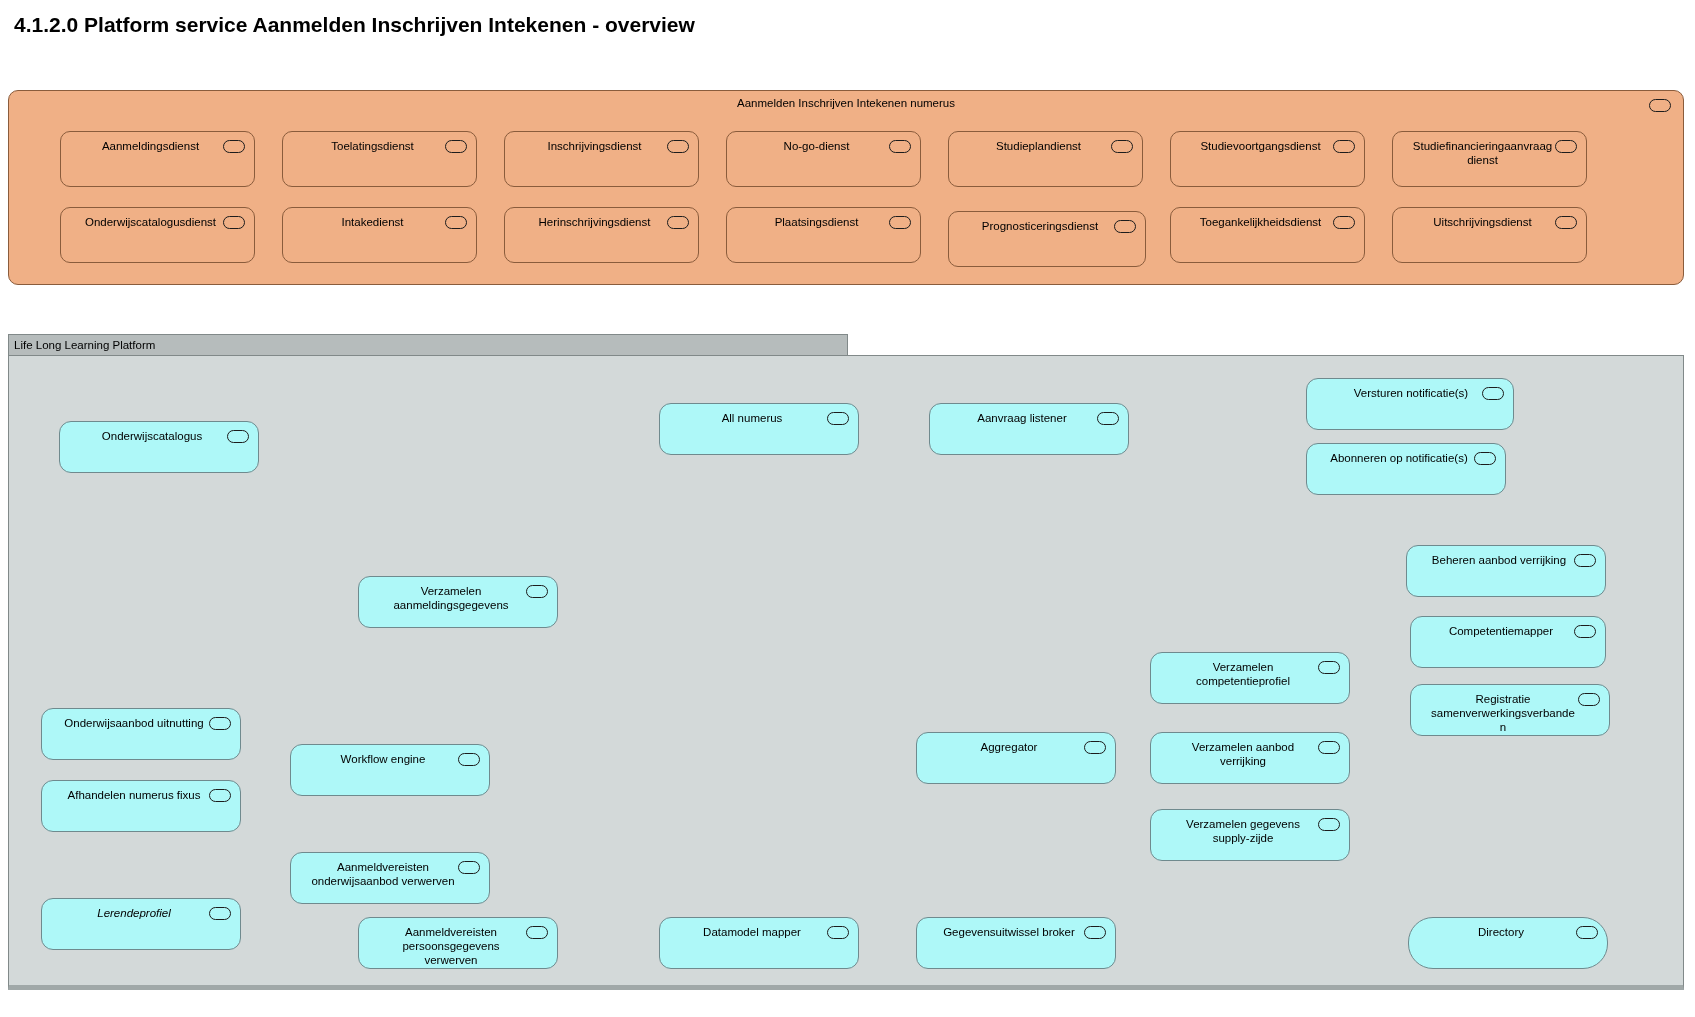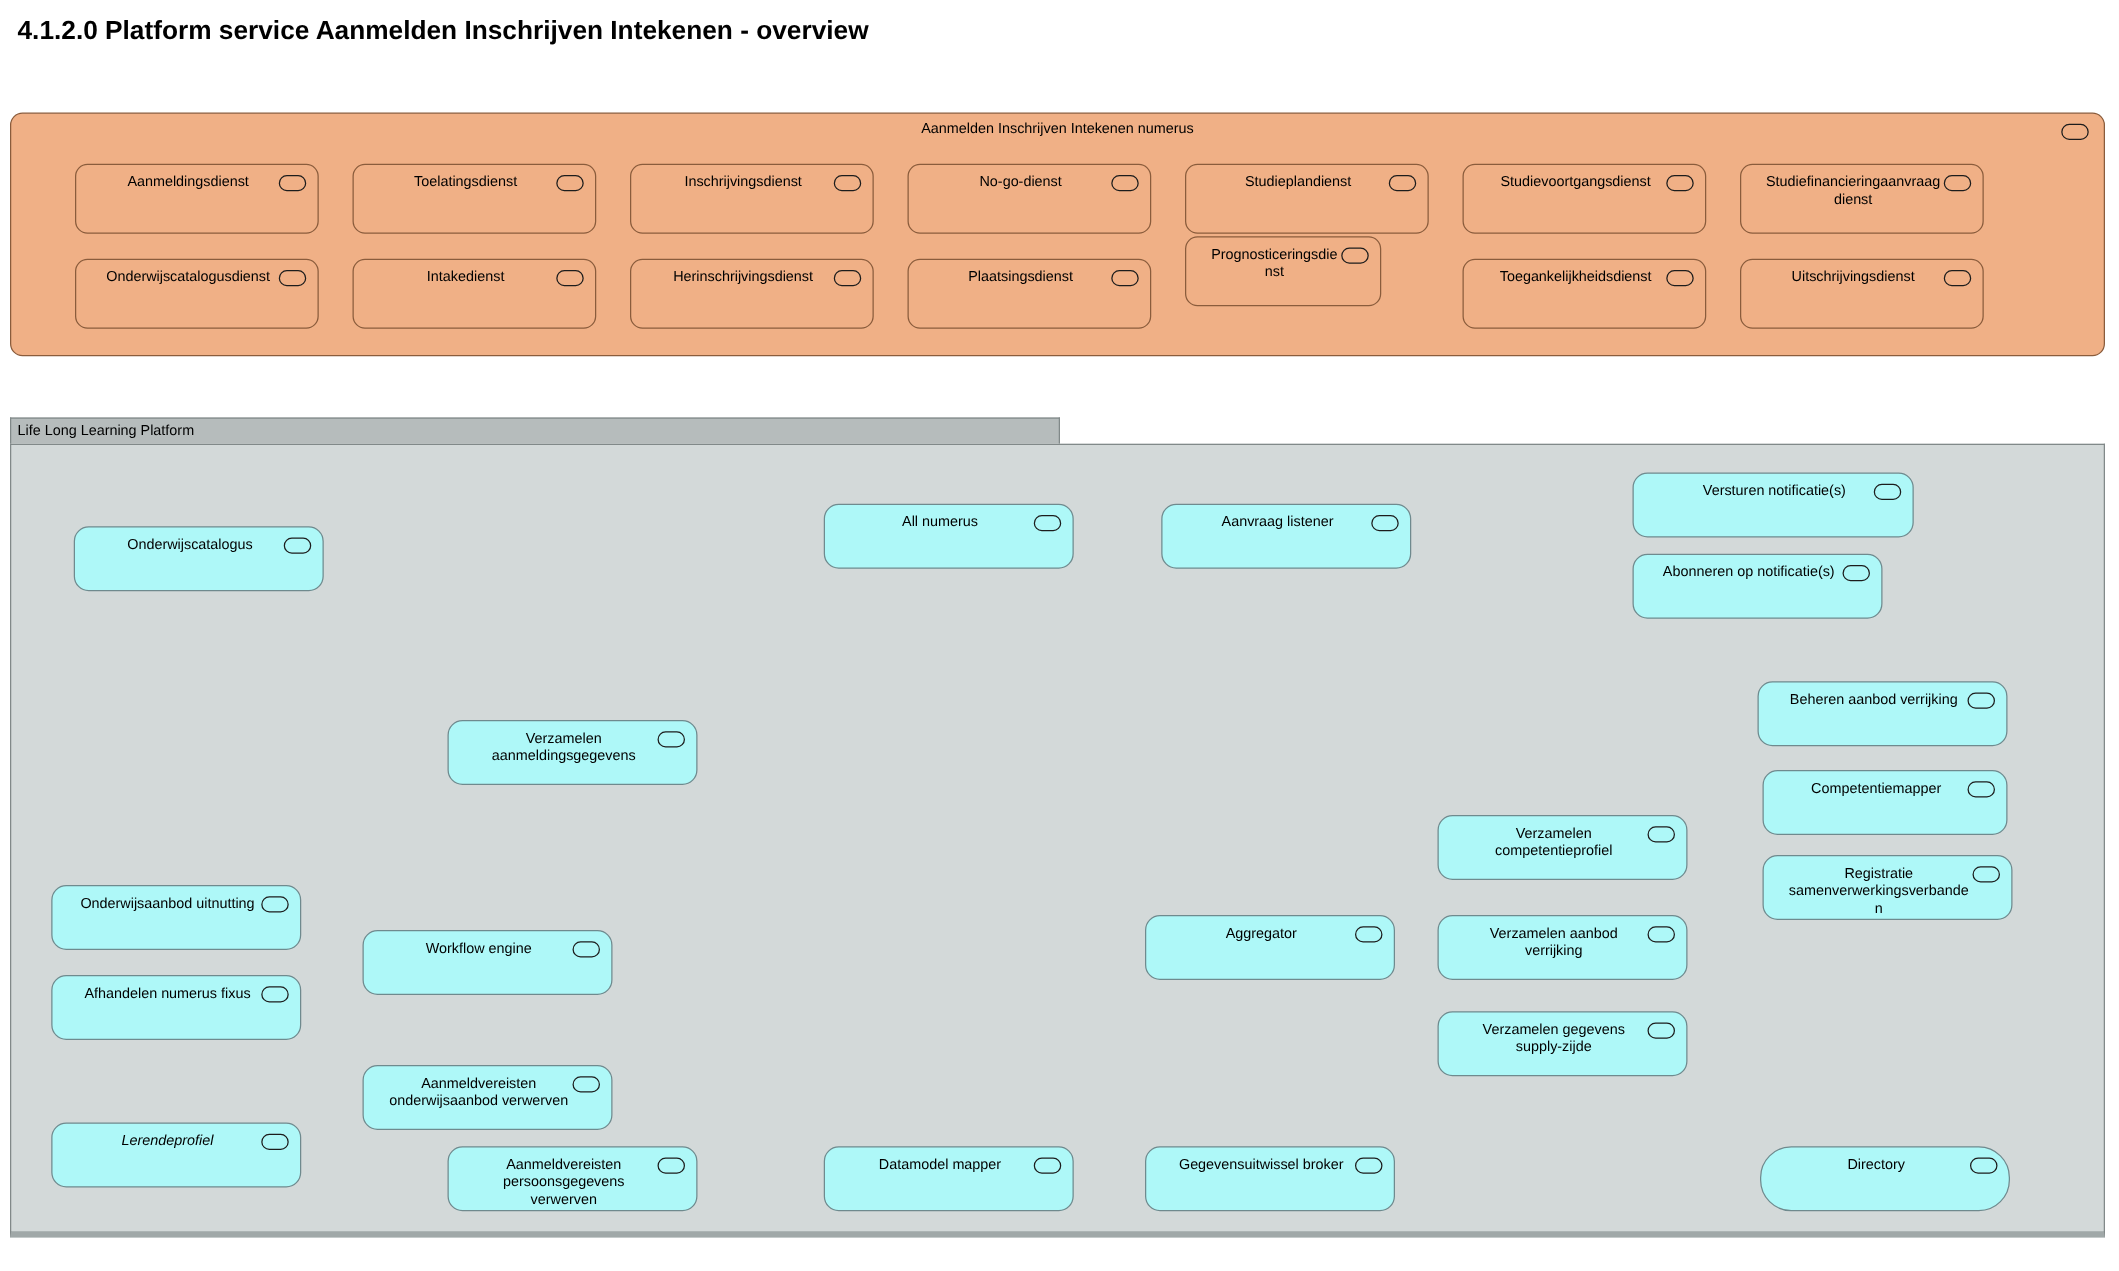--- a/index.html
+++ b/index.html
@@ -100,21 +100,21 @@
       <span class="svc-icon"></span>
     </div>
     <div class="node service" style="left: 504px; top: 207px; width: 195px; height: 56px;">
       <div class="node-label">Herinschrijvingsdienst</div>
       <span class="svc-icon"></span>
     </div>
     <div class="node service" style="left: 726px; top: 207px; width: 195px; height: 56px;">
       <div class="node-label">Plaatsingsdienst</div>
       <span class="svc-icon"></span>
     </div>
-    <div class="node service" style="left: 948px; top: 189px; width: 157px; height: 56px; text-align: center;">
+    <div class="node service" style="left: 948px; top: 211px; width: 198px; height: 56px; text-align: center;">
       <div class="node-label">Prognosticeringsdienst</div>
       <span class="svc-icon"></span>
     </div>
     <div class="node service" style="left: 1170px; top: 207px; width: 195px; height: 56px;">
       <div class="node-label">Toegankelijkheidsdienst</div>
       <span class="svc-icon"></span>
     </div>
     <div class="node service" style="left: 1392px; top: 207px; width: 195px; height: 56px;">
       <div class="node-label">Uitschrijvingsdienst</div>
       <span class="svc-icon"></span>
@@ -124,21 +124,21 @@
       <span class="svc-icon"></span>
     </div>
     <div class="node app" style="left: 659px; top: 403px; width: 200px; height: 52px;">
       <div class="node-label">All numerus</div>
       <span class="svc-icon"></span>
     </div>
     <div class="node app" style="left: 929px; top: 403px; width: 200px; height: 52px;">
       <div class="node-label">Aanvraag listener</div>
       <span class="svc-icon"></span>
     </div>
-    <div class="node app" style="left: 1306px; top: 378px; width: 225px; height: 52px; padding-left: 16px;">
+    <div class="node app" style="left: 1306px; top: 378px; width: 208px; height: 52px; padding-left: 16px;">
       <div class="node-label">Versturen notificatie(s)</div>
       <span class="svc-icon"></span>
     </div>
     <div class="node app" style="left: 1306px; top: 443px; width: 200px; height: 52px;">
       <div class="node-label">Abonneren op notificatie(s)</div>
       <span class="svc-icon"></span>
     </div>
     <div class="node app" style="left: 358px; top: 576px; width: 200px; height: 52px;">
       <div class="node-label">Verzamelen aanmeldingsgegevens</div>
       <span class="svc-icon"></span>

